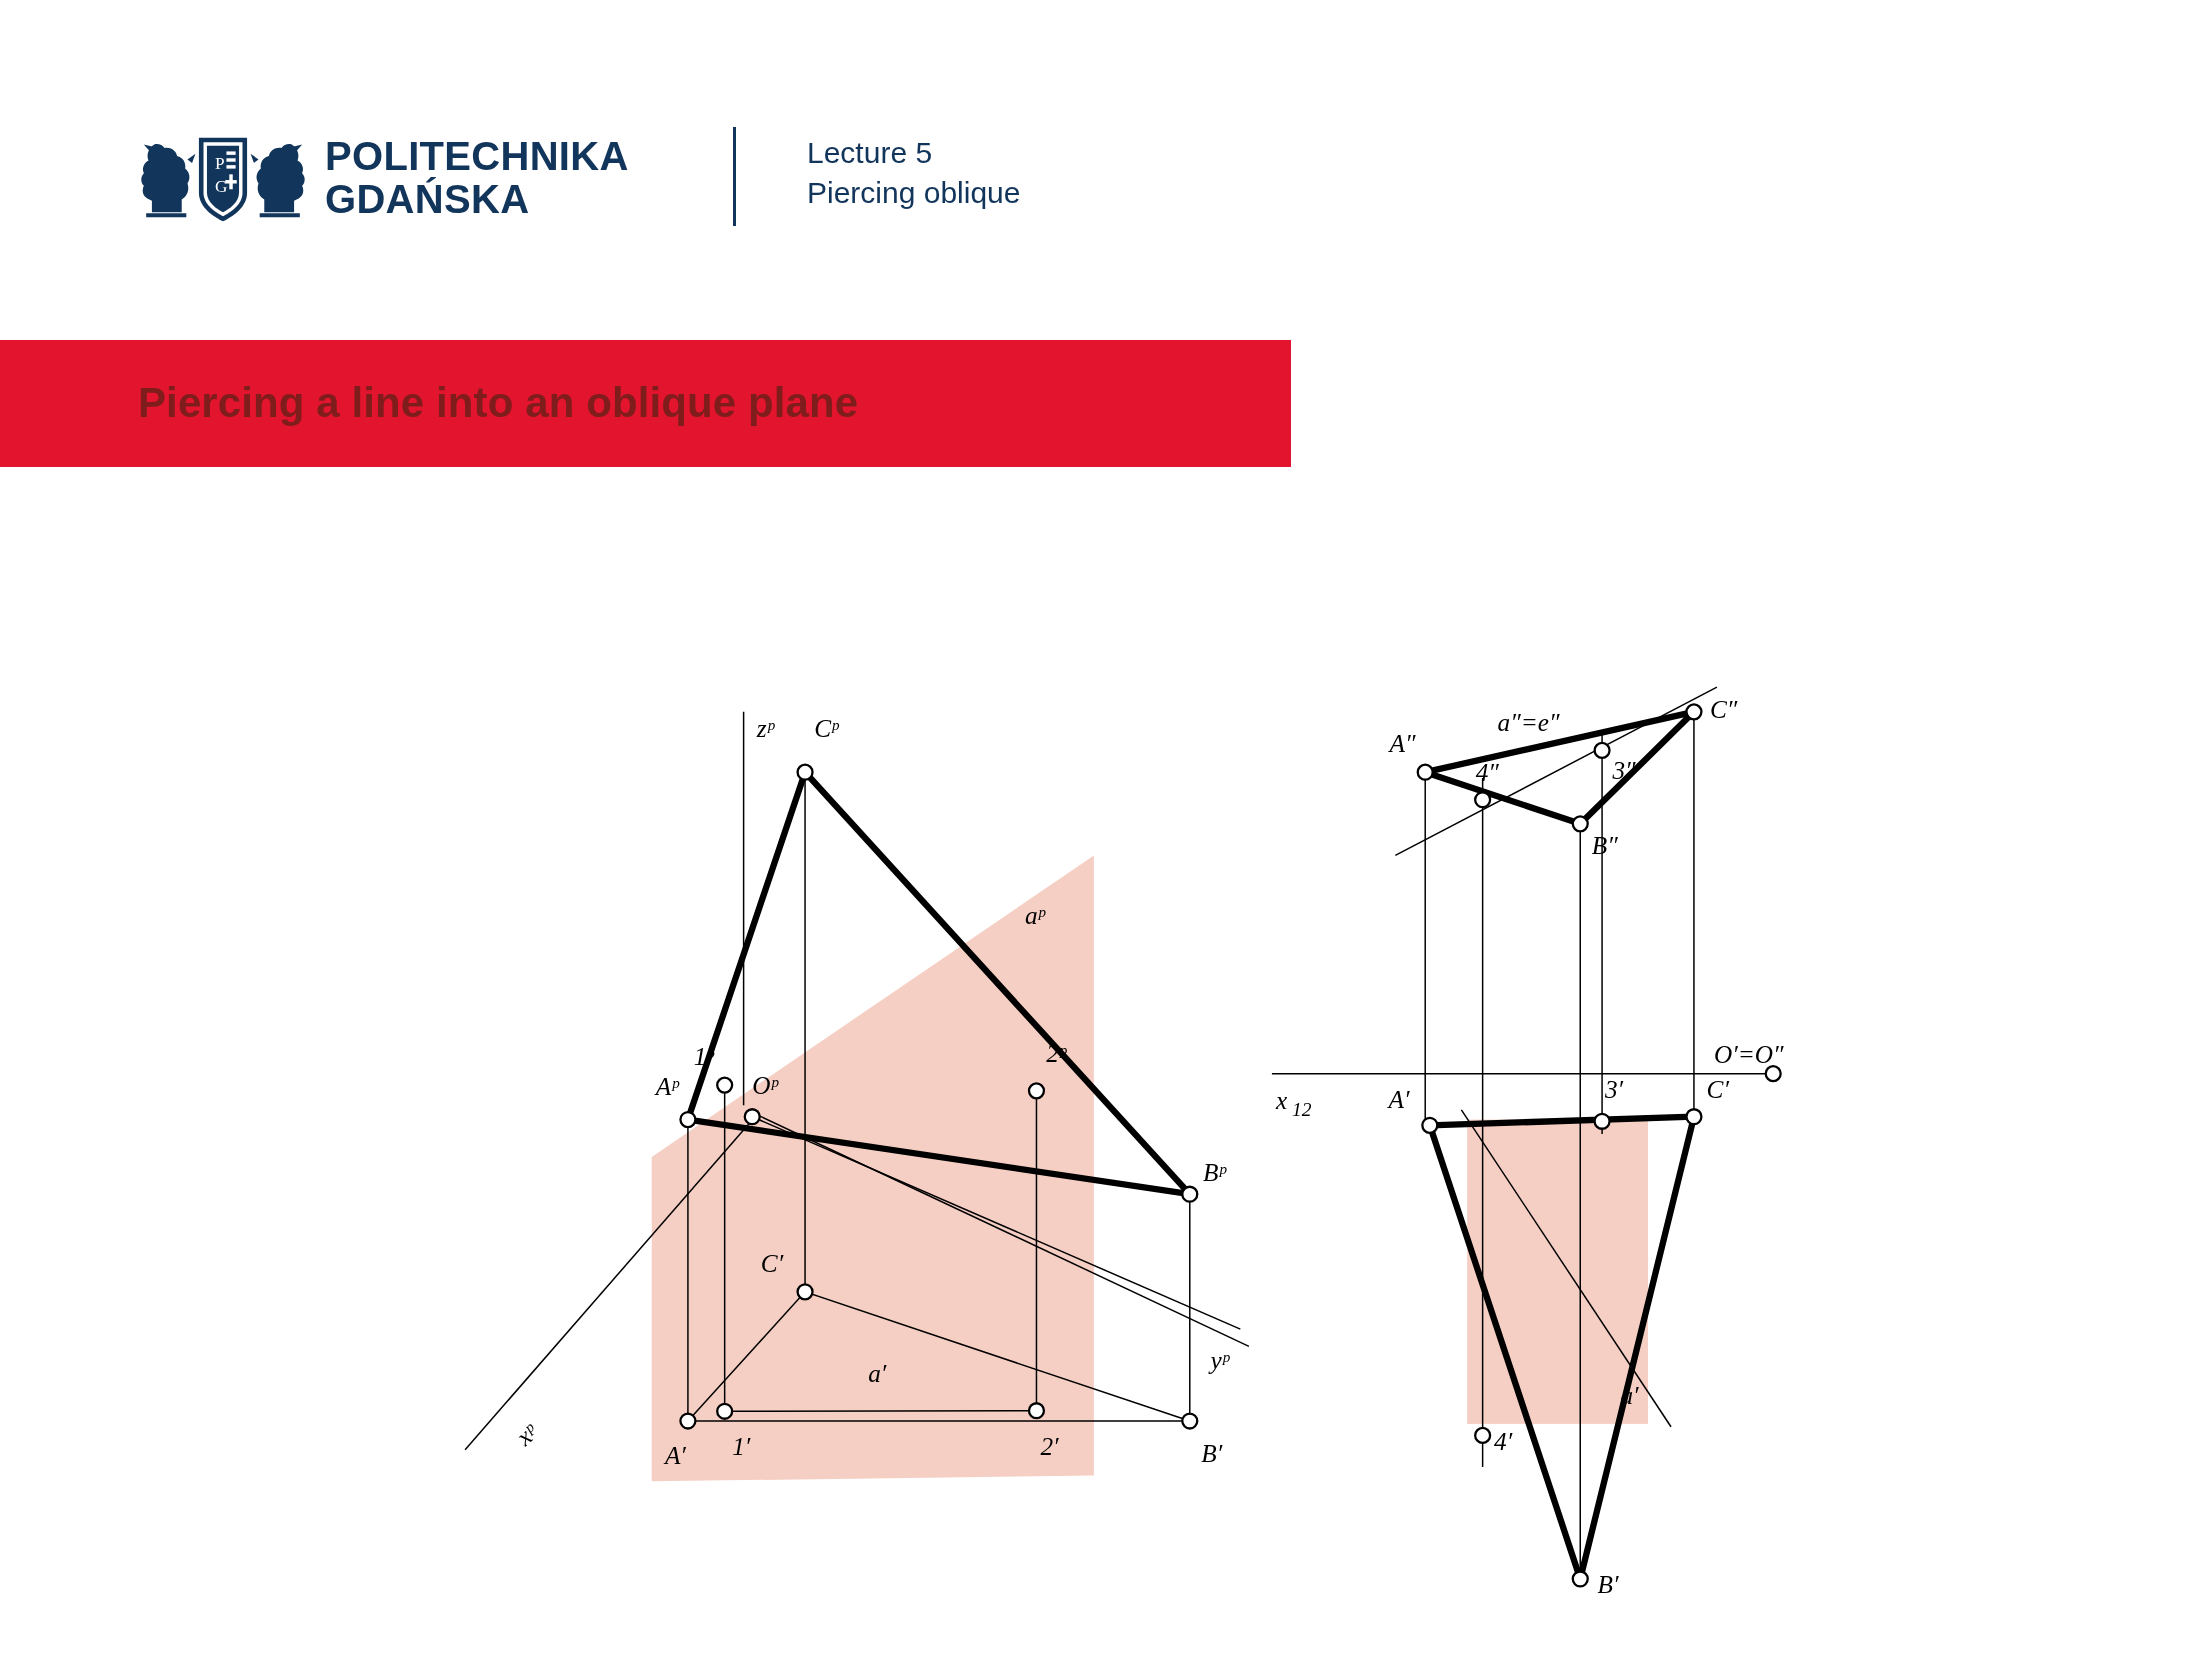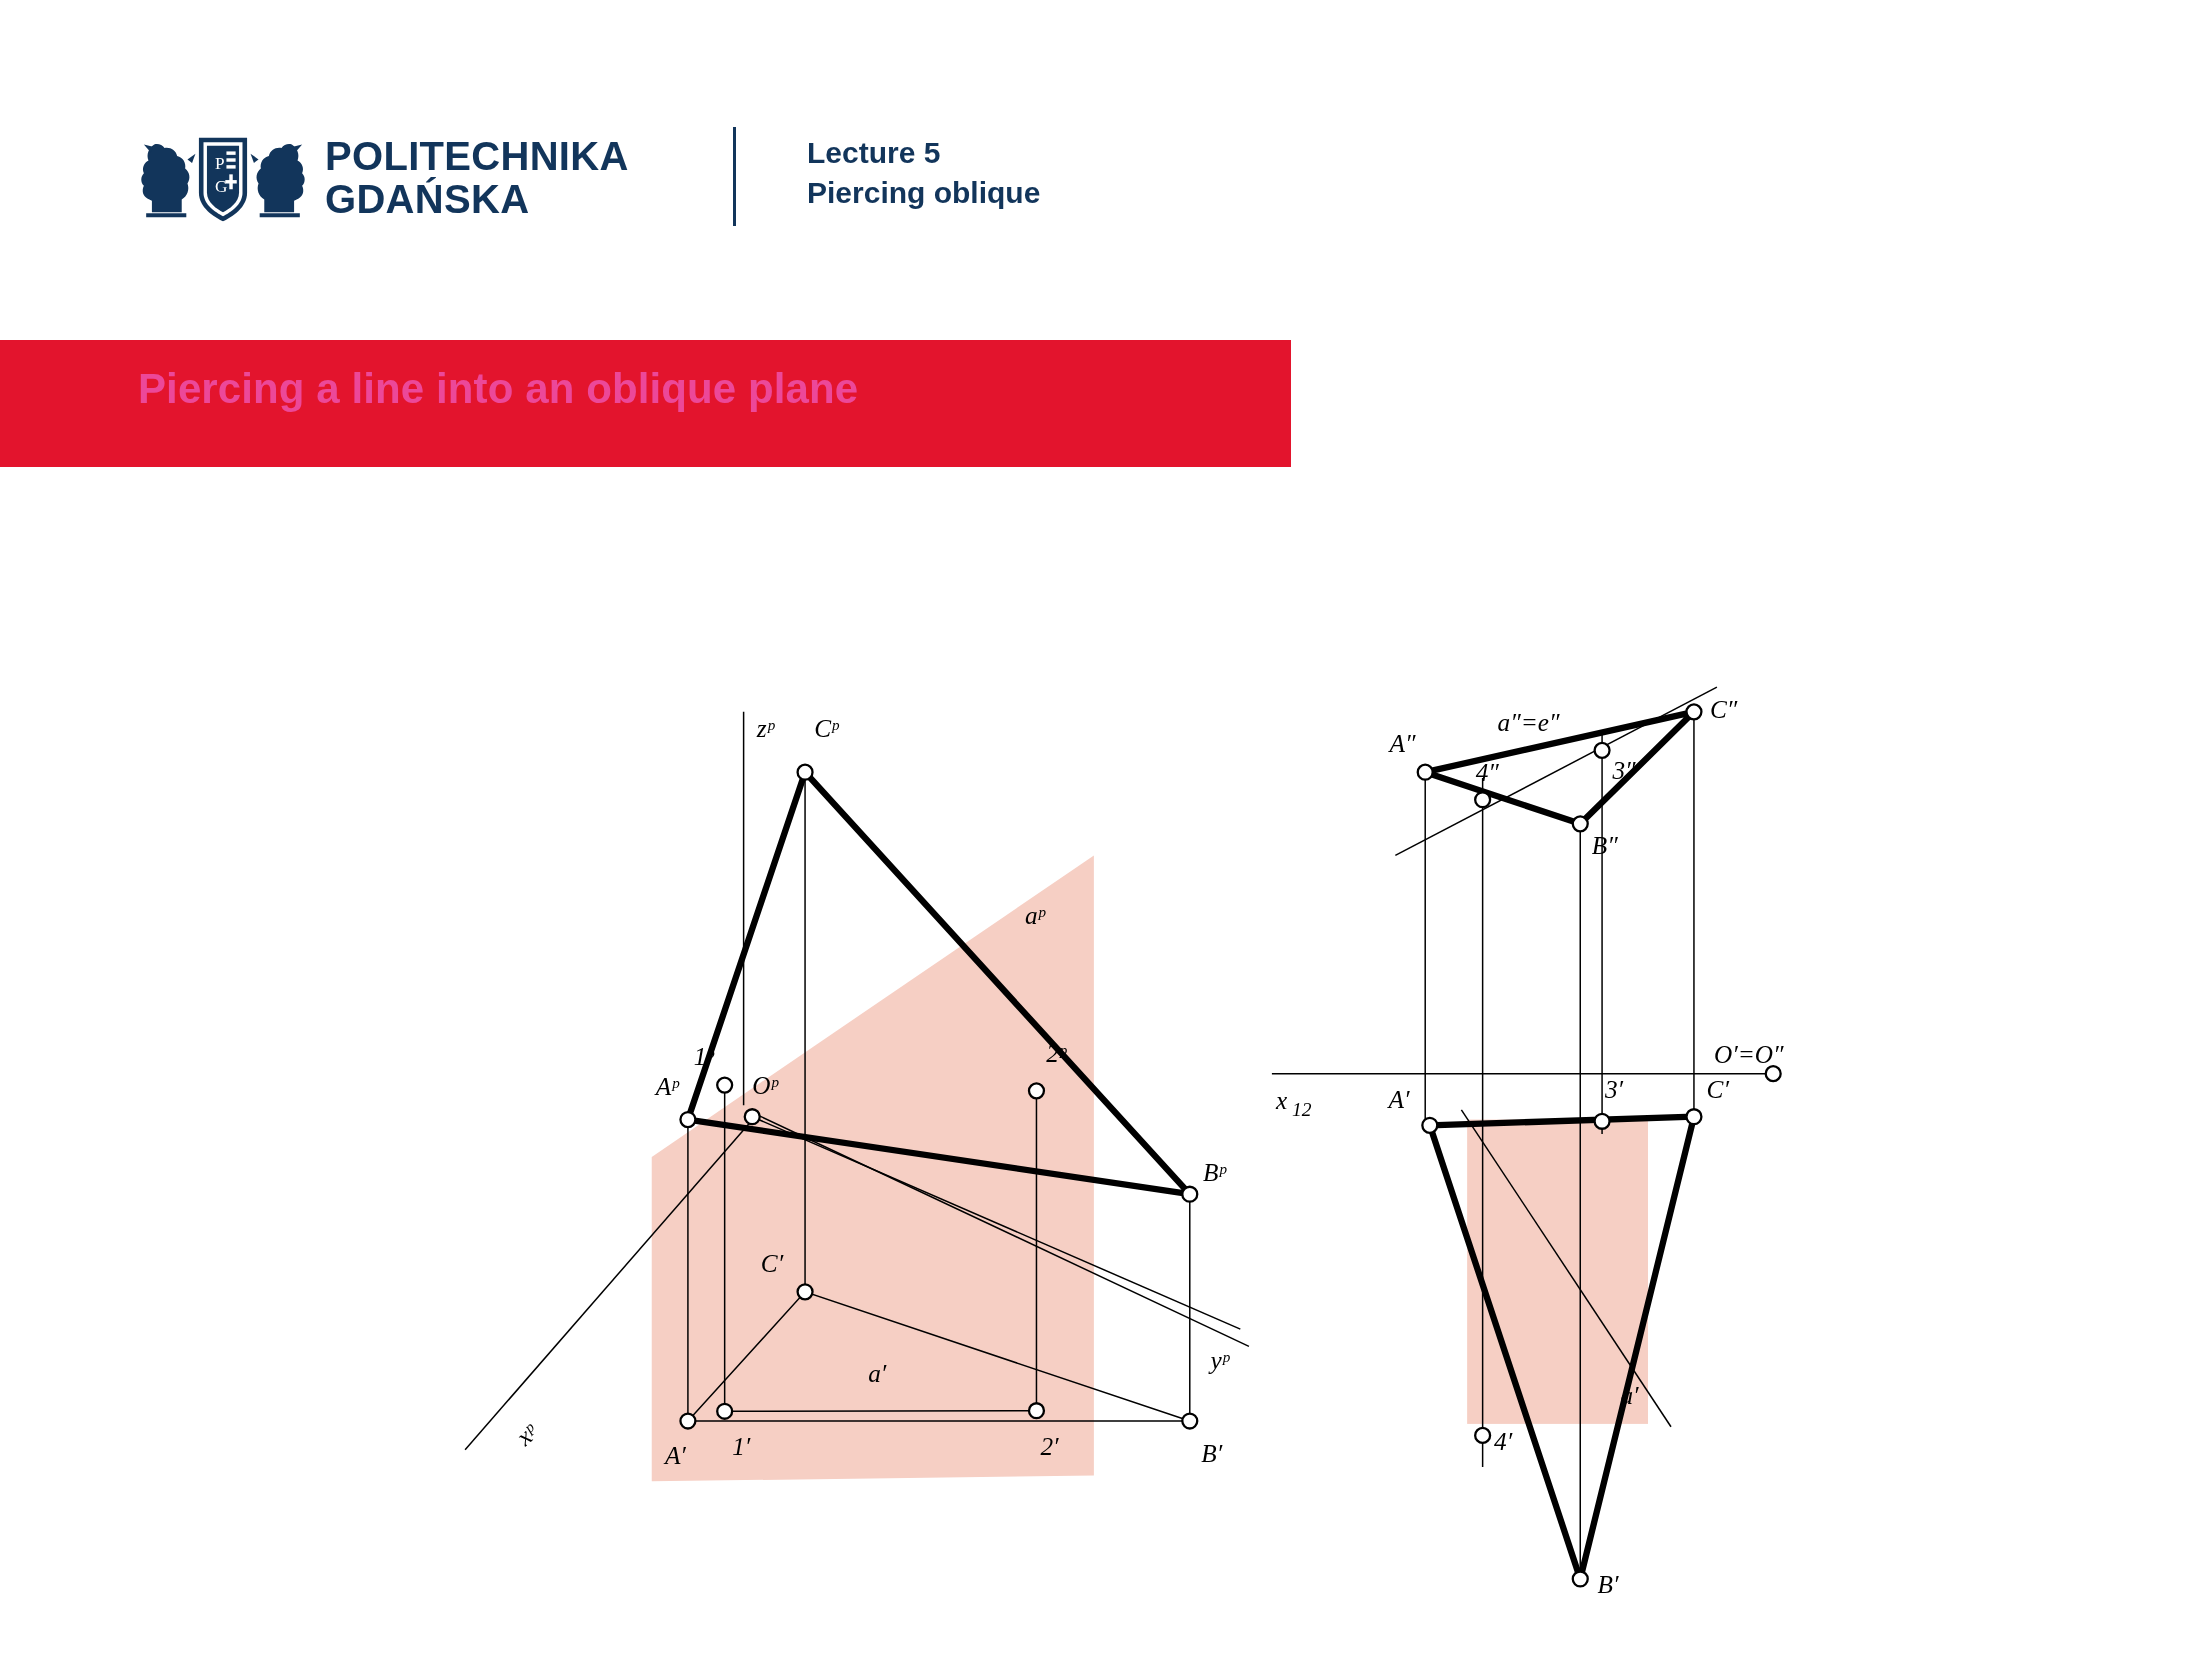--- a/index.html
+++ b/index.html
@@ -48,39 +48,39 @@
     top: 127px;
     width: 2.9px;
     height: 99px;
     background: #12355b;
   }
   #lecture-block {
     position: absolute;
     left: 807px;
     top: 133px;
     color: #12355b;
-    font-weight: bold;
+    font-weight: normal;
     font-size: 30px;
     line-height: 1.32;
   }
 
   
   #title-band {
     position: absolute;
     left: 0;
     top: 340px;
     width: 1291px;
     height: 127px;
     background: #e3142d;
   }
   #title-band-text {
     position: absolute;
     left: 138px;
-    top: 365px;
-    color: #ec4899;
+    top: 379px;
+    color: #7f1d1d;
     font-weight: bold;
     font-size: 42px;
     letter-spacing: 0.1px;
   }
 
   
   #figure {
     position: absolute;
     left: 0;
     top: 485px;

